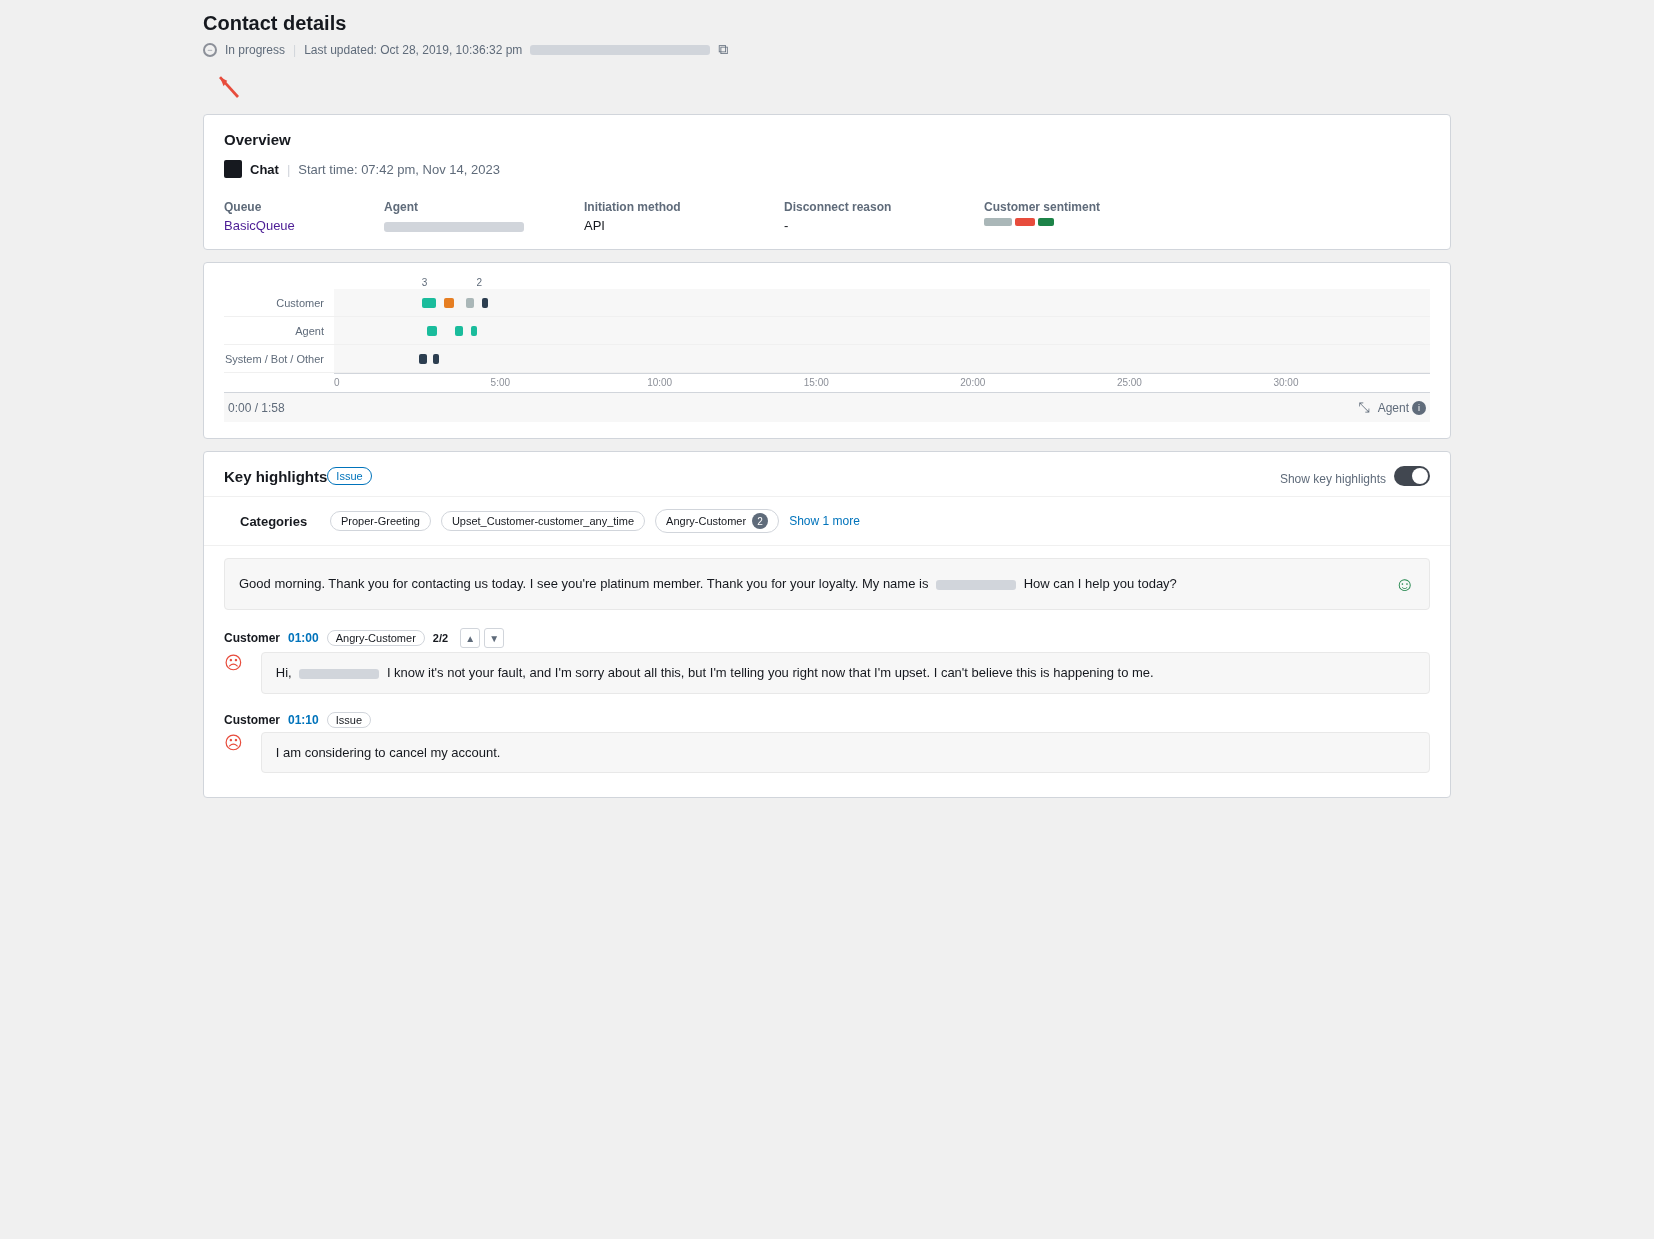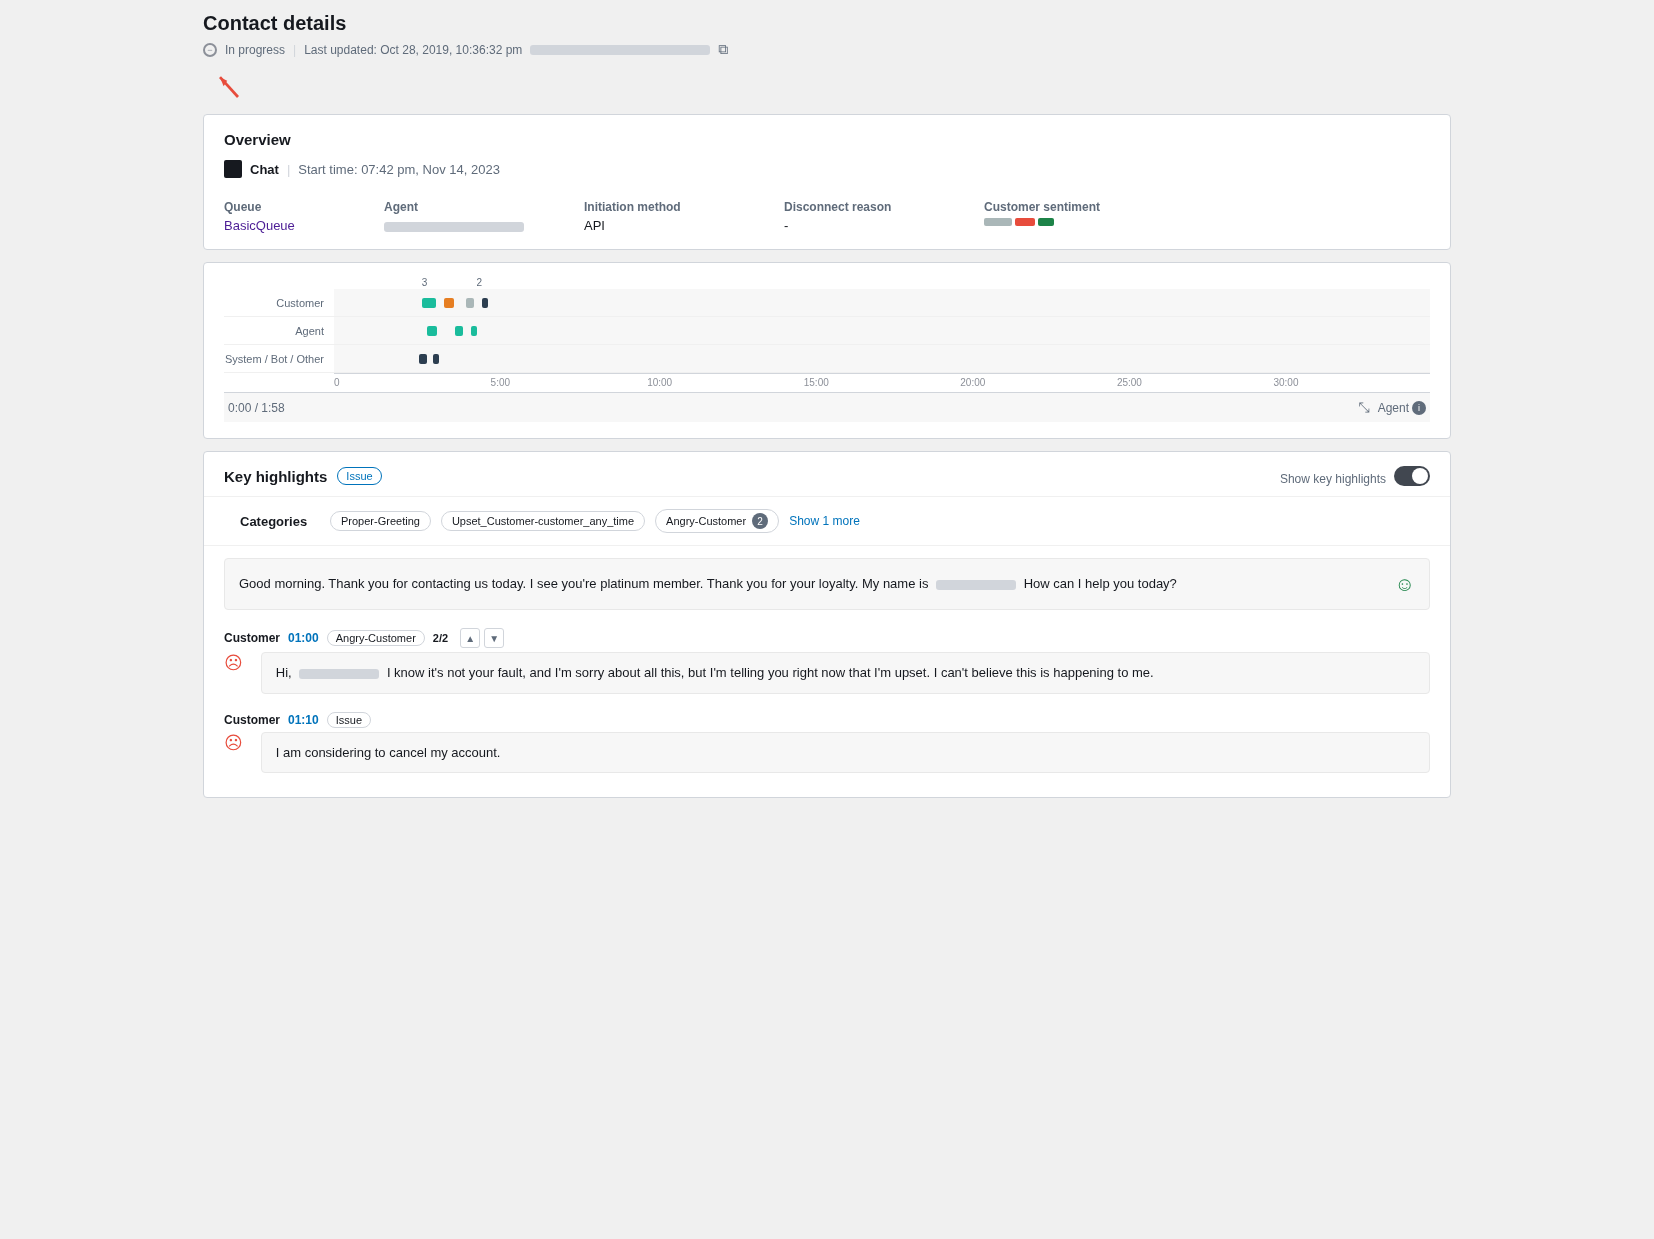--- a/index.html
+++ b/index.html
@@ -268,21 +268,20 @@
     .highlights-header {
       display: flex;
       align-items: center;
       justify-content: space-between;
       padding: 14px 20px 10px 20px;
       border-bottom: 1px solid #f0f0f0;
     }
     .highlights-left {
       display: flex;
       align-items: center;
-      gap: 10px;
     }
     .highlights-title {
       font-size: 15px;
       font-weight: 700;
     }
     .highlight-right {
       display: flex;
       align-items: flex-end;
       gap: 8px;
     }

